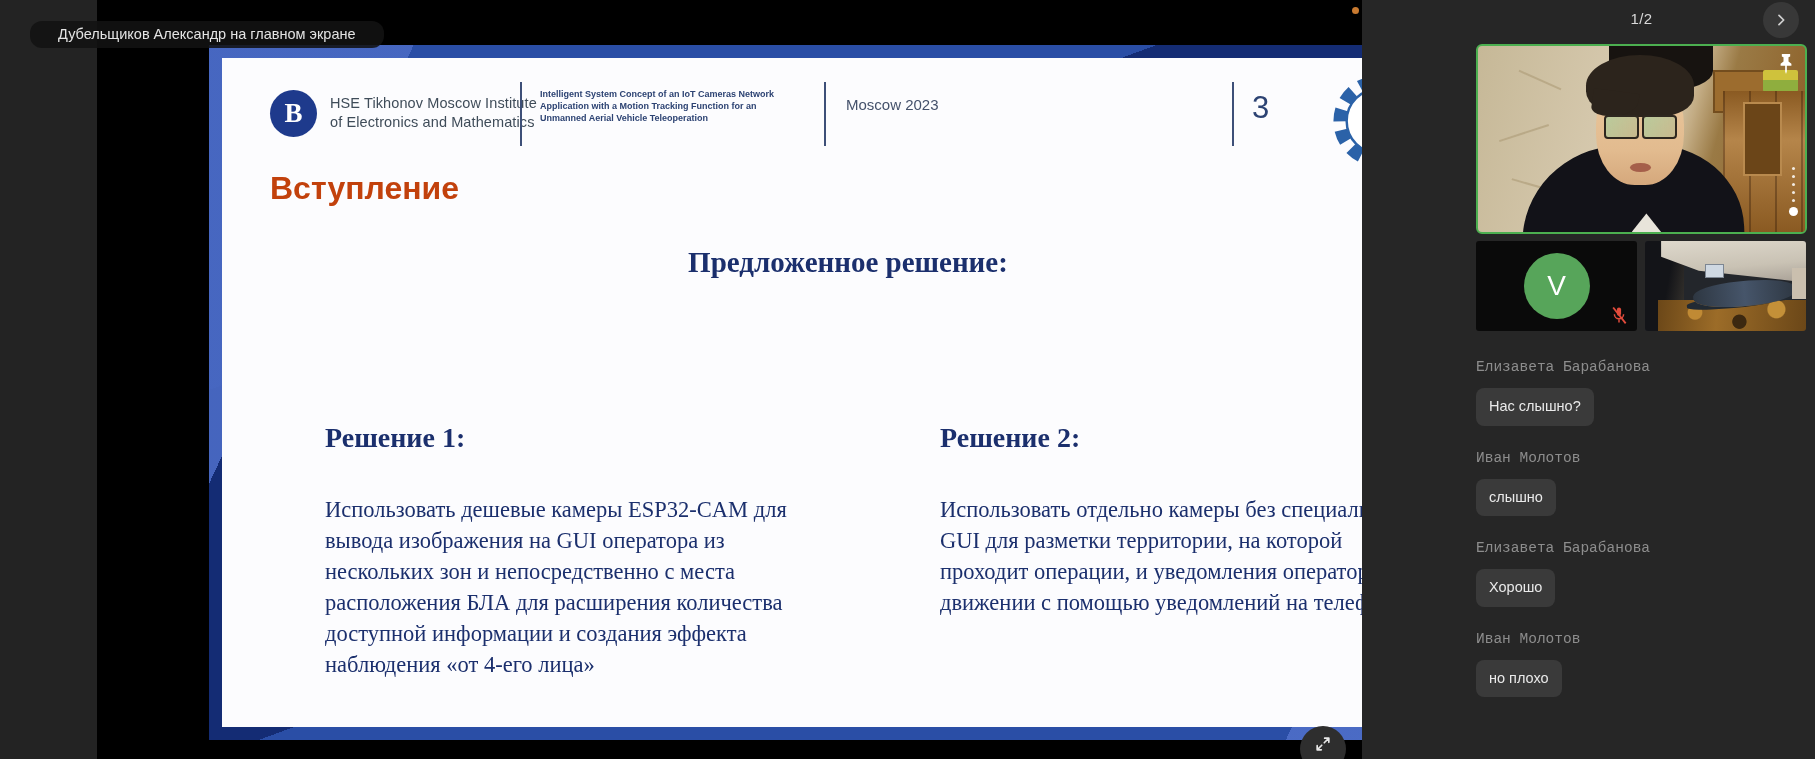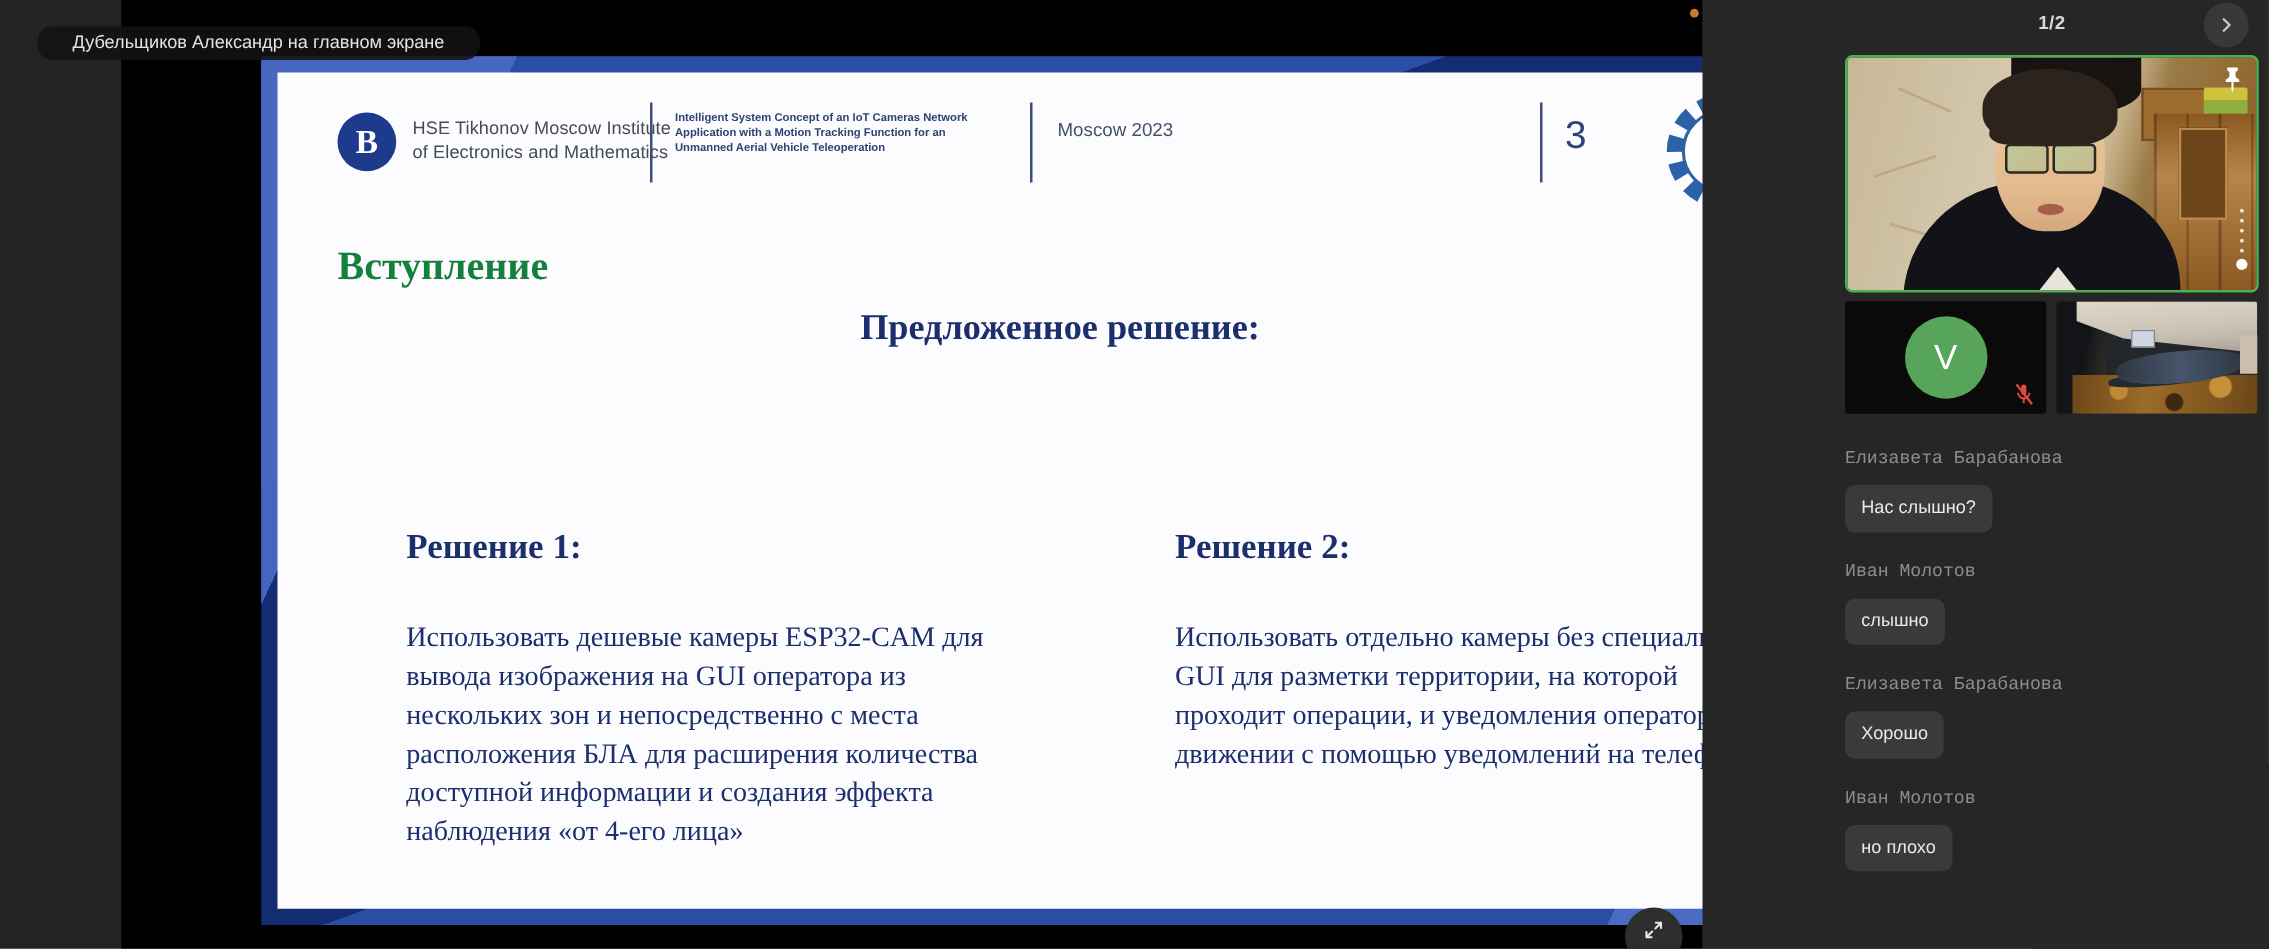--- a/index.html
+++ b/index.html
@@ -58,22 +58,22 @@
     position:absolute; left:318px; top:6px; width:242px;
     font-size:9px; font-weight:bold; color:#2d4373; line-height:1.35;
   }
   .moscow { position:absolute; left:624px; top:14px; font-size:15px; color:#44516b; }
   .slide-pagenum {
     position:absolute; left:1030px; top:8px; font-size:31px; color:#2d4373;
   }
   .gear-logo { position:absolute; left:1108px; top:-10px; width:98px; height:98px; }
 
   .section-title {
-    position:absolute; left:48px; top:136px;
-    font-size:32px; font-weight:bold; color:#15803d;font-family:Liberation Serif, serif;
+    position:absolute; left:48px; top:112px;
+    font-size:32px; font-weight:bold; color:#c2410c;
   }
   .serif { font-family:"Liberation Serif", serif; color:#1b2f6d; }
   .proposal-heading {
     position:absolute; left:0; top:188px; width:100%; text-align:center;
     font-size:29px; font-weight:bold;padding-left:28px;
   }
   .proposal-text {
     position:absolute; left:50%; top:240px; transform:translateX(-50%);
     width:1020px; text-align:center; font-size:22.5px; line-height:1.35;
   }
@@ -93,21 +93,21 @@
   
   .sidebar {
     position:absolute; left:1362px; top:0; width:453px; height:759px;
     background:#262626;
   }
   .sidebar-col { position:absolute; left:114px; top:0; width:331px; }
 
   .page-bar { position:relative; height:44px; }
   .page-indicator {
     position:absolute; left:0; right:0; top:10px; text-align:center;
-    font-size:15px; color:#d8d8d8; font-weight:bold; letter-spacing:.3px;
+    font-size:15px; color:#d8d8d8; font-weight:normal; letter-spacing:.3px;
   }
   .next-page-btn {
     position:absolute; right:8px; top:2px; width:36px; height:36px;
     border-radius:50%; background:#383838; cursor:pointer;
     display:flex; align-items:center; justify-content:center;
   }
 
   .main-video {
     position:relative; width:331px; height:190px;
     border:2px solid #4caf50; border-radius:6px; overflow:hidden;

